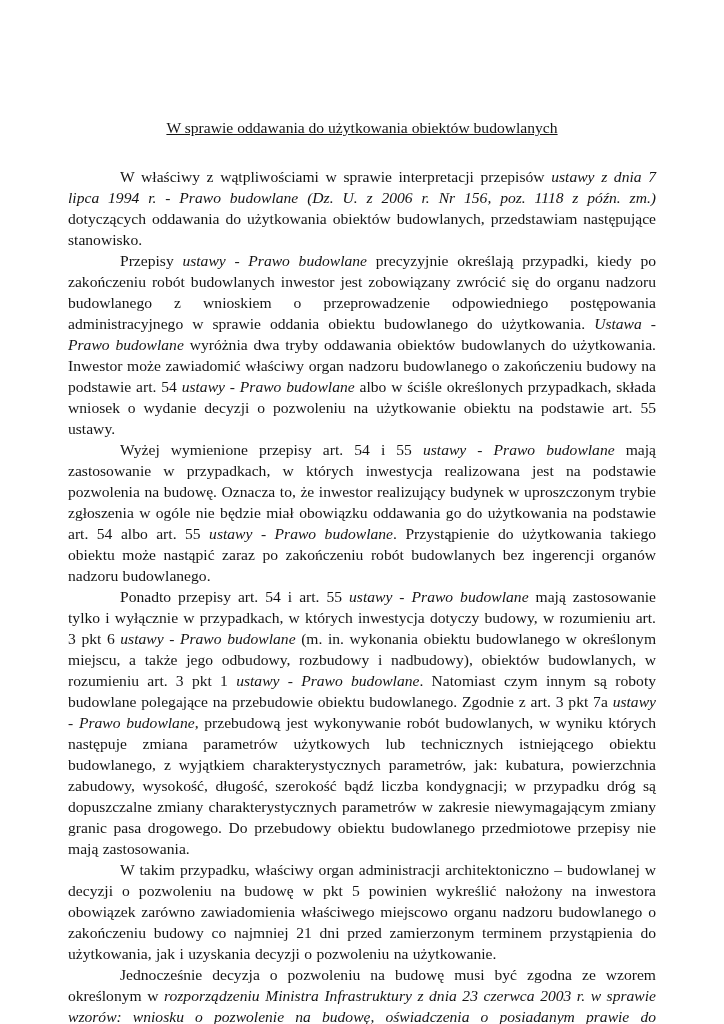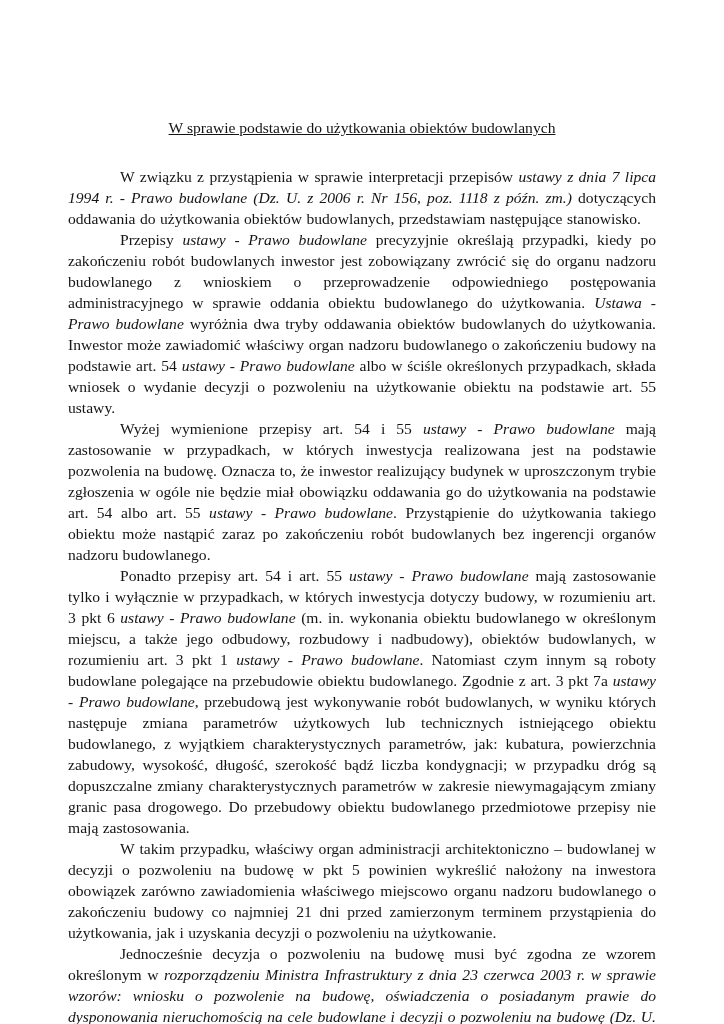--- a/index.html
+++ b/index.html
@@ -36,22 +36,22 @@
     word-spacing: 0.5px;
   }
   .doc-body p.para em {
     font-style: italic;
   }
 </style>
 </head>
 <body>
 
 <div class="page">
-  <div class="doc-title">W sprawie podstawie do użytkowania obiektów budowlanych</div>
+  <div class="doc-title">W sprawie oddawania do użytkowania obiektów budowlanych</div>
   <div class="doc-body">
-      <p class="para"><span>W związku z przystąpienia w sprawie interpretacji przepisów </span><em>ustawy z dnia 7 lipca 1994 r. - Prawo budowlane (Dz. U. z 2006 r. Nr 156, poz. 1118 z późn. zm.)</em><span> dotyczących oddawania do użytkowania obiektów budowlanych, przedstawiam następujące stanowisko.</span></p>
+      <p class="para"><span>W właściwy z wątpliwościami w sprawie interpretacji przepisów </span><em>ustawy z dnia 7 lipca 1994 r. - Prawo budowlane (Dz. U. z 2006 r. Nr 156, poz. 1118 z późn. zm.)</em><span> dotyczących oddawania do użytkowania obiektów budowlanych, przedstawiam następujące stanowisko.</span></p>
       <p class="para"><span>Przepisy </span><em>ustawy - Prawo budowlane</em><span> precyzyjnie określają przypadki, kiedy po zakończeniu robót budowlanych inwestor jest zobowiązany zwrócić się do organu nadzoru budowlanego z wnioskiem o przeprowadzenie odpowiedniego postępowania administracyjnego w sprawie oddania obiektu budowlanego do użytkowania. </span><em>Ustawa - Prawo budowlane</em><span> wyróżnia dwa tryby oddawania obiektów budowlanych do użytkowania. Inwestor może zawiadomić właściwy organ nadzoru budowlanego o zakończeniu budowy na podstawie art. 54 </span><em>ustawy - Prawo budowlane</em><span> albo w ściśle określonych przypadkach, składa wniosek o wydanie decyzji o pozwoleniu na użytkowanie obiektu na podstawie art. 55 ustawy.</span></p>
       <p class="para"><span>Wyżej wymienione przepisy art. 54 i 55 </span><em>ustawy - Prawo budowlane</em><span> mają zastosowanie w przypadkach, w których inwestycja realizowana jest na podstawie pozwolenia na budowę. Oznacza to, że inwestor realizujący budynek w uproszczonym trybie zgłoszenia w ogóle nie będzie miał obowiązku oddawania go do użytkowania na podstawie art. 54 albo art. 55 </span><em>ustawy - Prawo budowlane</em><span>. Przystąpienie do użytkowania takiego obiektu może nastąpić zaraz po zakończeniu robót budowlanych bez ingerencji organów nadzoru budowlanego.</span></p>
       <p class="para"><span>Ponadto przepisy art. 54 i art. 55 </span><em>ustawy - Prawo budowlane</em><span> mają zastosowanie tylko i wyłącznie w przypadkach, w których inwestycja dotyczy budowy, w rozumieniu art. 3 pkt 6 </span><em>ustawy - Prawo budowlane</em><span> (m. in. wykonania obiektu budowlanego w określonym miejscu, a także jego odbudowy, rozbudowy i nadbudowy), obiektów budowlanych, w rozumieniu art. 3 pkt 1 </span><em>ustawy - Prawo budowlane</em><span>. Natomiast czym innym są roboty budowlane polegające na przebudowie obiektu budowlanego. Zgodnie z art. 3 pkt 7a </span><em>ustawy - Prawo budowlane</em><span>, przebudową jest wykonywanie robót budowlanych, w wyniku których następuje zmiana parametrów użytkowych lub technicznych istniejącego obiektu budowlanego, z wyjątkiem charakterystycznych parametrów, jak: kubatura, powierzchnia zabudowy, wysokość, długość, szerokość bądź liczba kondygnacji; w przypadku dróg są dopuszczalne zmiany charakterystycznych parametrów w zakresie niewymagającym zmiany granic pasa drogowego. Do przebudowy obiektu budowlanego przedmiotowe przepisy nie mają zastosowania.</span></p>
       <p class="para"><span>W takim przypadku, właściwy organ administracji architektoniczno – budowlanej w decyzji o pozwoleniu na budowę w pkt 5 powinien wykreślić nałożony na inwestora obowiązek zarówno zawiadomienia właściwego miejscowo organu nadzoru budowlanego o zakończeniu budowy co najmniej 21 dni przed zamierzonym terminem przystąpienia do użytkowania, jak i uzyskania decyzji o pozwoleniu na użytkowanie.</span></p>
       <p class="para"><span>Jednocześnie decyzja o pozwoleniu na budowę musi być zgodna ze wzorem określonym w </span><em>rozporządzeniu Ministra Infrastruktury z dnia 23 czerwca 2003 r. w sprawie wzorów: wniosku o pozwolenie na budowę, oświadczenia o posiadanym prawie do dysponowania nieruchomością na cele budowlane i decyzji o pozwoleniu na budowę (Dz. U. Nr 130, poz. 1127 z późn. zm.).</em></p>
     </div>
 </div>
 
 </body></html>

